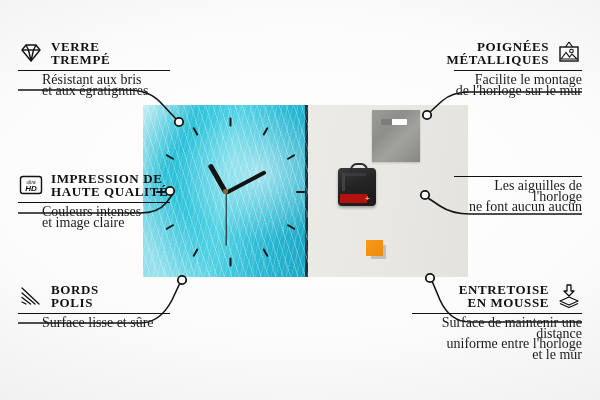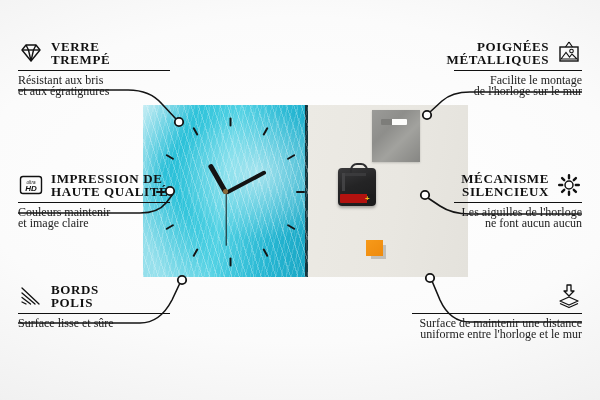--- a/index.html
+++ b/index.html
@@ -86,21 +86,21 @@
     position:absolute;left:58px;top:135px;width:17px;height:16px;
     background:linear-gradient(140deg,#f79a1a 0%,#ee8a0c 100%);
     box-shadow:4px 4px 0 -1px rgba(120,118,112,.35);
   }
   
   .callout{position:absolute;}
   .ctitle{
     font-weight:bold;letter-spacing:.6px;font-size:13px;line-height:13px;color:#111;
     text-transform:uppercase;
   }
-  .csub{font-size:12px;line-height:10.5px;color:#1b1b1b;}
+  .csub{font-size:14px;line-height:10.5px;color:#1b1b1b;margin-left:24px;}
   .rule{height:1.4px;background:#111;}
   .head{display:flex;align-items:center;gap:7px;}
   .ico{flex:0 0 auto;width:26px;height:26px;font-style:italic;}
   .left .head{justify-content:flex-start;}
   .right .head{justify-content:flex-end;}
   .right .ctitle,.right .csub{text-align:right;}
   svg{display:block;}
   
   #lines{position:absolute;inset:0;width:600px;height:400px;pointer-events:none;}
 </style>
@@ -198,21 +198,21 @@
           <text x="13" y="19.2" text-anchor="middle" font-family="Liberation Sans, sans-serif" font-size="8" font-weight="bold" fill="#111">HD</text>
         </svg>
       </span>
       <span class="ctitle">
         <span>IMPRESSION DE</span><br>
         <span>HAUTE QUALITÉ</span>
       </span>
     </div>
     <div class="rule" style="margin:4px 0 4px 0;width:152px;"></div>
     <div class="csub">
-      <span>Couleurs maintenir</span><br>
+      <span>Couleurs intenses</span><br>
       <span>et image claire</span>
     </div>
   </div>
 
   <div class="callout right" style="left:430px;top:40px;width:152px;">
     <div class="head">
       <span class="ctitle" style="flex:1 1 auto;">
         <span>POIGNÉES</span><br>
         <span>MÉTALLIQUES</span>
       </span>
@@ -249,45 +249,33 @@
         <span>POLIS</span>
       </span>
     </div>
     <div class="rule" style="margin:4px 0 4px 0;width:152px;"></div>
     <div class="csub">
       <span>Surface lisse et sûre</span>
     </div>
   </div>
 
   <div class="callout right" style="left:430px;top:172px;width:152px;">
-    <div class="head">
-      <span class="ctitle" style="flex:1 1 auto;">
-        <span>MÉCANISME</span><br>
-        <span>SILENCIEUX</span>
-      </span>
-      <span class="ico">
-        <svg viewBox="0 0 26 26" width="26" height="26">
-          <g stroke="#111" stroke-width="1.5" fill="none">
-            <circle cx="13" cy="13" r="4"></circle>
-            <path d="M13 3.2 v3 M13 19.8 v3 M3.2 13 h3 M19.8 13 h3
-                     M6.1 6.1 l2.1 2.1 M17.8 17.8 l2.1 2.1
-                     M19.9 6.1 l-2.1 2.1 M8.2 17.8 l-2.1 2.1" stroke-linecap="round" stroke-width="2.4"></path>
-          </g>
-        </svg>
-      </span>
-    </div>
     <div class="rule" style="margin:4px 0 4px auto;width:128px;"></div>
     <div class="csub">
       <span>Les aiguilles de l'horloge</span><br>
       <span>ne font aucun aucun</span>
     </div>
   </div>
 
   <div class="callout right" style="left:412px;top:283px;width:170px;">
     <div class="head">
+      <span class="ctitle" style="flex:1 1 auto;">
+        <span>ENTRETOISE</span><br>
+        <span>EN MOUSSE</span>
+      </span>
       <span class="ico">
         <svg viewBox="0 0 26 26" width="26" height="26">
           <g stroke="#111" stroke-width="1.3" fill="none" stroke-linejoin="round">
             <path d="M11 2 h4 v6 h3 l-5 5 l-5 -5 h3 Z"></path>
             <path d="M13 14 L22 18 L13 22 L4 18 Z"></path>
             <path d="M4 20.5 L13 24.5 L22 20.5"></path>
           </g>
         </svg>
       </span>
     </div>

